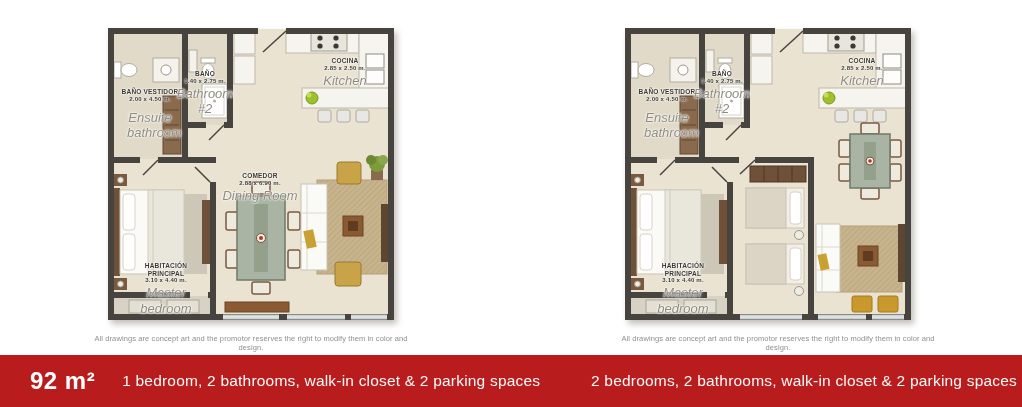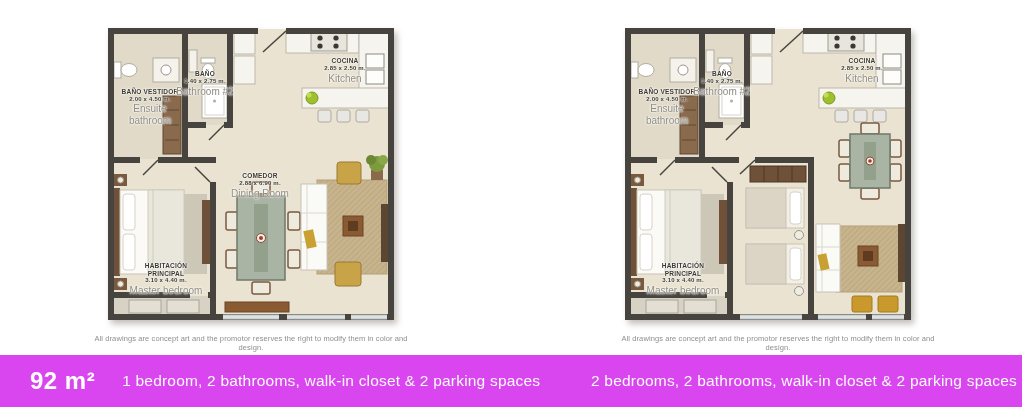--- a/index.html
+++ b/index.html
@@ -8,30 +8,30 @@
 
   .plan{position:absolute;top:24px;width:292px;height:300px;}
   #planA{left:105px;}
   #planB{left:622px;}
   .plan svg{filter:drop-shadow(3px 4px 3px rgba(80,72,58,0.35));}
 
   .room-label{position:absolute;transform:translateX(-50%);text-align:center;line-height:1.18;
     text-shadow:0 0 2px rgba(255,255,255,.95),0 0 3px rgba(255,255,255,.85),0 0 1px #fff;pointer-events:none;}
   .rl-es{font-size:6.5px;font-weight:bold;color:#3a3831;letter-spacing:.2px;}
   .rl-dims{font-size:6px;font-weight:bold;color:#3a3831;letter-spacing:.2px;}
-  .rl-en{font-size:10px;color:#8f8b80;margin-top:1px;}
+  .rl-en{font-size:13px;font-style:italic;color:#8f8b80;margin-top:1px;}
   .wrap-es .rl-es{max-width:56px;margin:0 auto;}
-  .wrap-en .rl-en{max-width:46px;margin:0 auto 0;}
+  .wrap-en .rl-en{max-width:46px;margin:7px auto 0;}
 
   .disclaimer{position:absolute;top:334px;width:340px;text-align:center;
     font-size:7.5px;color:#8f8f8f;letter-spacing:.1px;}
   #discA{left:81px;}
   #discB{left:608px;}
 
-  .footer{position:absolute;left:0;top:355px;width:1022px;height:52px;background:#d946ef;display:flex;gap:24px;}
+  .footer{position:absolute;left:0;top:355px;width:1022px;height:52px;background:#b91c1c;display:flex;gap:24px;}
   .footer-half{display:flex;align-items:center;box-sizing:border-box;}
   .footer-half.left{width:510px;padding-left:30px;}
   .footer-half.right{width:510px;padding-left:33px;padding-right:30px;}
   .mid-divider{width:2px;height:52px;background:#585c61;}
   .area{font-size:24px;font-weight:bold;color:#ffffff;letter-spacing:.5px;white-space:nowrap;}
   .vdiv{width:1.5px;height:34px;background:#e2e2e2;}
   .footer-half.left .vdiv{margin:0 13px 0 14px;}
   .footer-half.right .vdiv{margin:0 14px;}
   .desc{font-size:15.5px;color:#fafafa;letter-spacing:.2px;white-space:nowrap;}
   .spacer{flex:1;}

